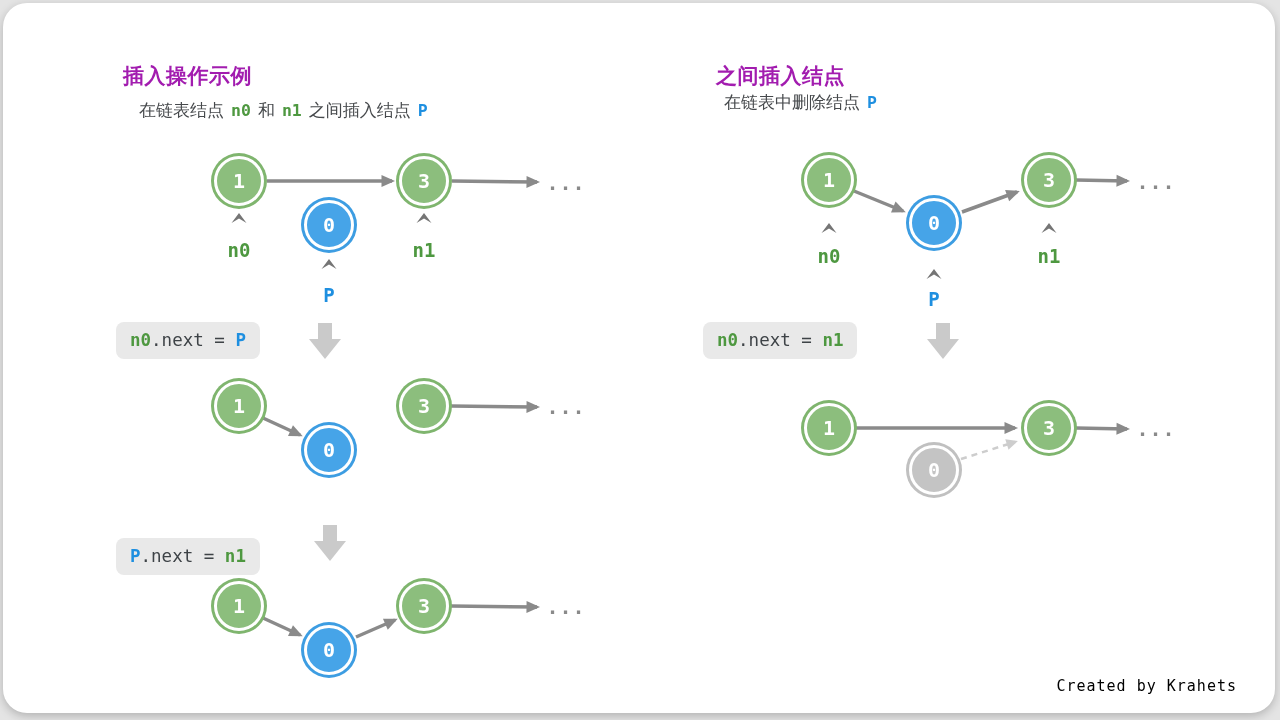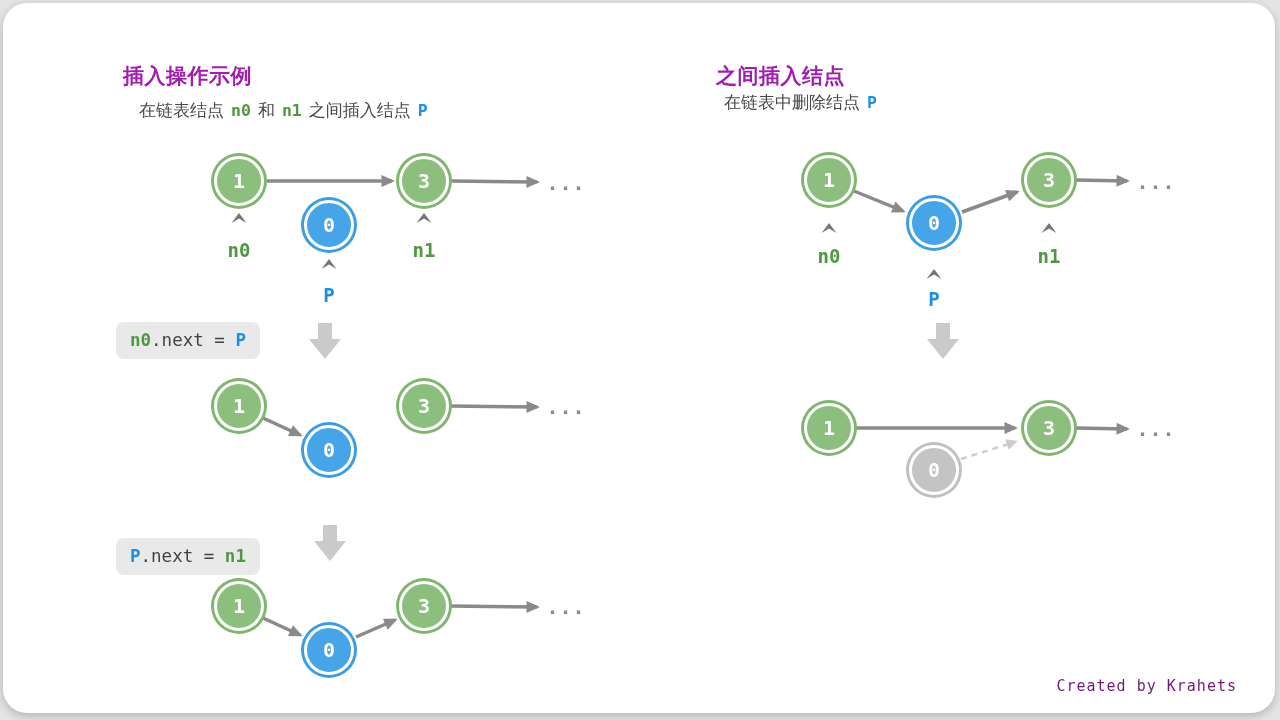--- a/index.html
+++ b/index.html
@@ -25,21 +25,21 @@
   .ellipsis{position:absolute;transform:translate(-50%,-50%);font-family:"DejaVu Sans Mono","Liberation Mono",monospace;font-size:20px;font-weight:700;color:#8a8a8a;letter-spacing:1px;}
 
   .codebox{position:absolute;height:37px;line-height:37px;padding:0 14px;border-radius:8px;background:#e9e9e9;
            font-family:"DejaVu Sans Mono","Liberation Mono",monospace;font-size:17.5px;color:#3e4347;white-space:pre;}
   .codebox .lhs,.codebox .rhs{font-weight:700;}
 
   .caret{position:absolute;}
   .blockarrow{position:absolute;}
   .overlay{position:absolute;left:0;top:0;pointer-events:none;}
 
-  .footer{position:absolute;right:38px;top:674px;font-family:"DejaVu Sans Mono","Liberation Mono",monospace;font-size:15px;color:#701a75;letter-spacing:1px;}
+  .footer{position:absolute;right:38px;top:674px;font-family:"DejaVu Sans Mono","Liberation Mono",monospace;font-size:15px;color:#000000;letter-spacing:1px;}
 </style>
 </head>
 <body>
 
 <div class="card">
 
   <svg class="overlay" width="1280" height="720" viewBox="0 0 1280 720">
     <defs>
       <marker id="mg" markerUnits="userSpaceOnUse" markerWidth="15" markerHeight="13" refX="11" refY="6.5" orient="auto">
         <path d="M0.5,0.5 L14,6.5 L0.5,12.5 Z" fill="#8a8a8a"></path>
@@ -125,20 +125,21 @@
       <path d="M8 0 L15.5 10 L8 5.6 L0.5 10 Z" fill="#757575"></path>
     </svg>
   <svg class="caret" style="left:1038px;top:220px;" width="16" height="11">
       <path d="M8 0 L15.5 10 L8 5.6 L0.5 10 Z" fill="#757575"></path>
     </svg>
   <span class="ptr-label lbl-green" style="left:826px;top:253px;">n0</span>
   <span class="ptr-label lbl-blue" style="left:931px;top:296px;">P</span>
   <span class="ptr-label lbl-green" style="left:1046px;top:253px;">n1</span>
   <span class="ellipsis" style="left:1153px;top:179px;">...</span>
 
+  <div class="codebox" style="left:700px;top:319px;"><span class="lhs tok-g">n0</span><span>.next = </span><span class="rhs tok-g">n1</span></div>
   <svg class="blockarrow" style="left:922px;top:319px;" width="36" height="38" viewBox="0 0 36 38">
       <path d="M11 1 H25 V17 H34 L18 37 L2 17 H11 Z" fill="#cacaca"></path>
     </svg>
 
   <div class="node node-green" style="left:801px;top:400px;"><span>1</span></div>
   <div class="node node-green" style="left:1021px;top:400px;"><span>3</span></div>
   <div class="node node-gray" style="left:906px;top:442px;"><span>0</span></div>
   <span class="ellipsis" style="left:1153px;top:426px;">...</span>
 
   <div class="footer">Created by Krahets</div>

